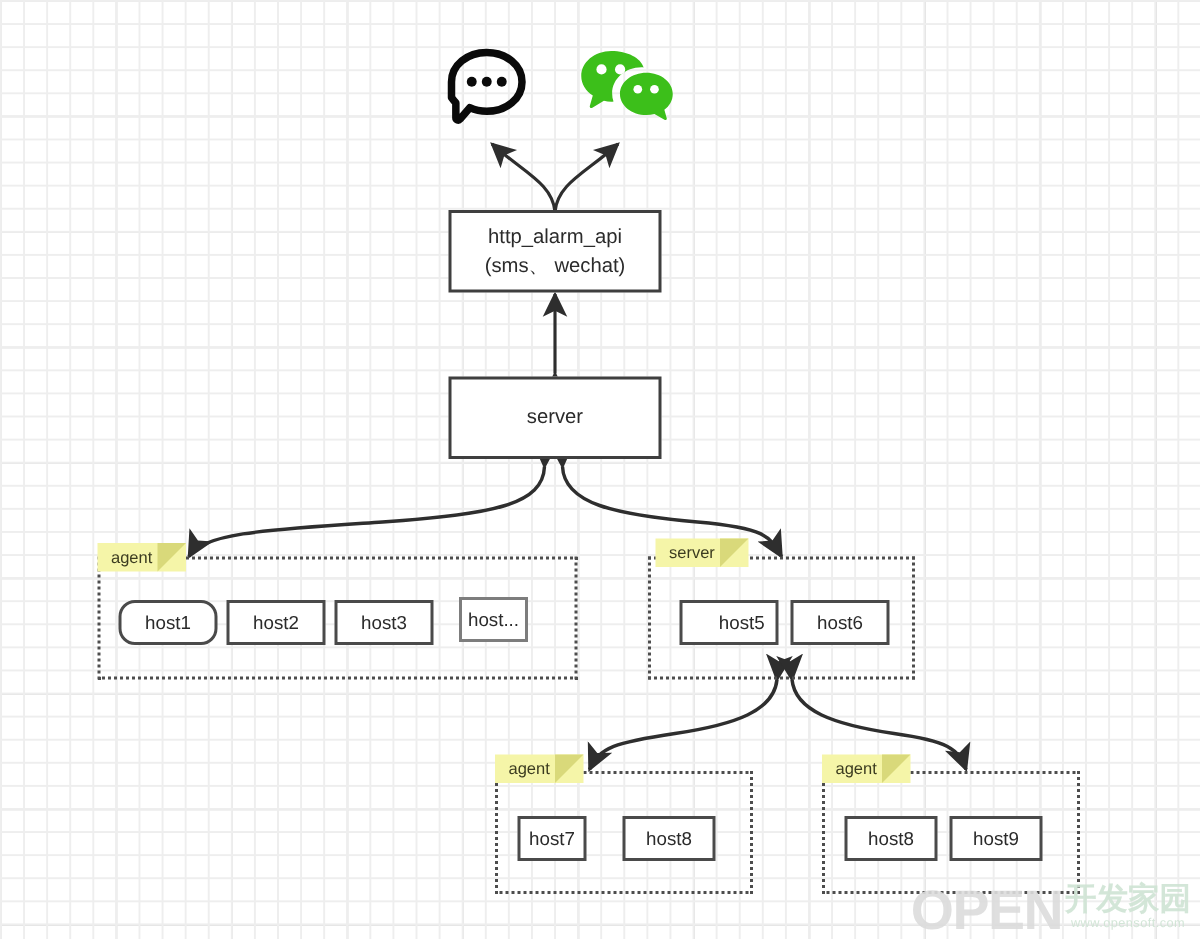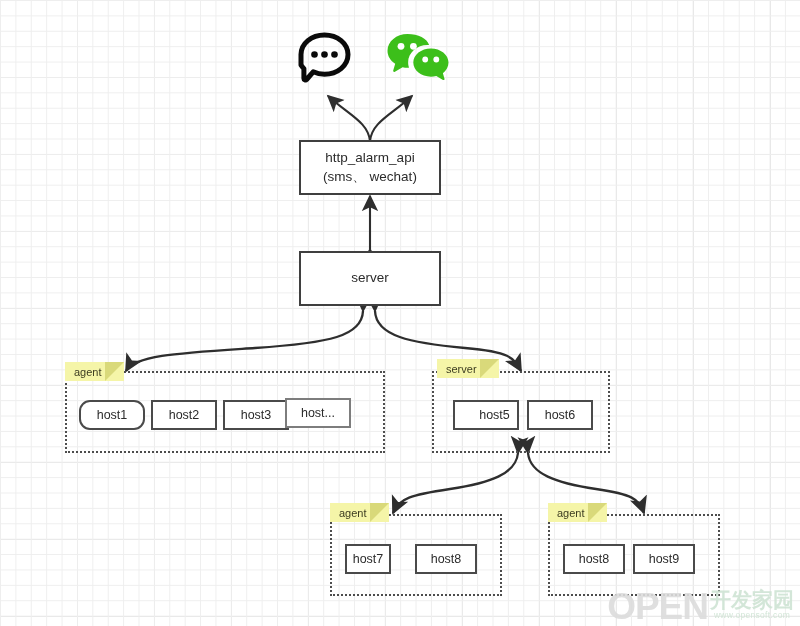--- a/index.html
+++ b/index.html
@@ -229,21 +229,21 @@
   </div>
   <div class="host" style="left:79px; top:400px; width:66px; height:30px;border-radius:11px;">
     <span>host1</span>
   </div>
   <div class="host" style="left:151px; top:400px; width:66px; height:30px;">
     <span>host2</span>
   </div>
   <div class="host" style="left:223px; top:400px; width:66px; height:30px;">
     <span>host3</span>
   </div>
-  <div class="host faded" style="left:285px; top:398px; width:66px; height:30px;">
+  <div class="host faded" style="left:306px; top:398px; width:46px; height:30px;">
     <span>host...</span>
   </div>
 
   <div class="group" style="left:432px; top:371px; width:178px; height:82px;"></div>
   <div class="tag" style="left:437px; top:359px;">
     <span>server</span>
     <span class="fold"></span>
   </div>
   <div class="host" style="left:453px; top:400px; width:66px; height:30px;padding-left:17px;">
     <span>host5</span>

